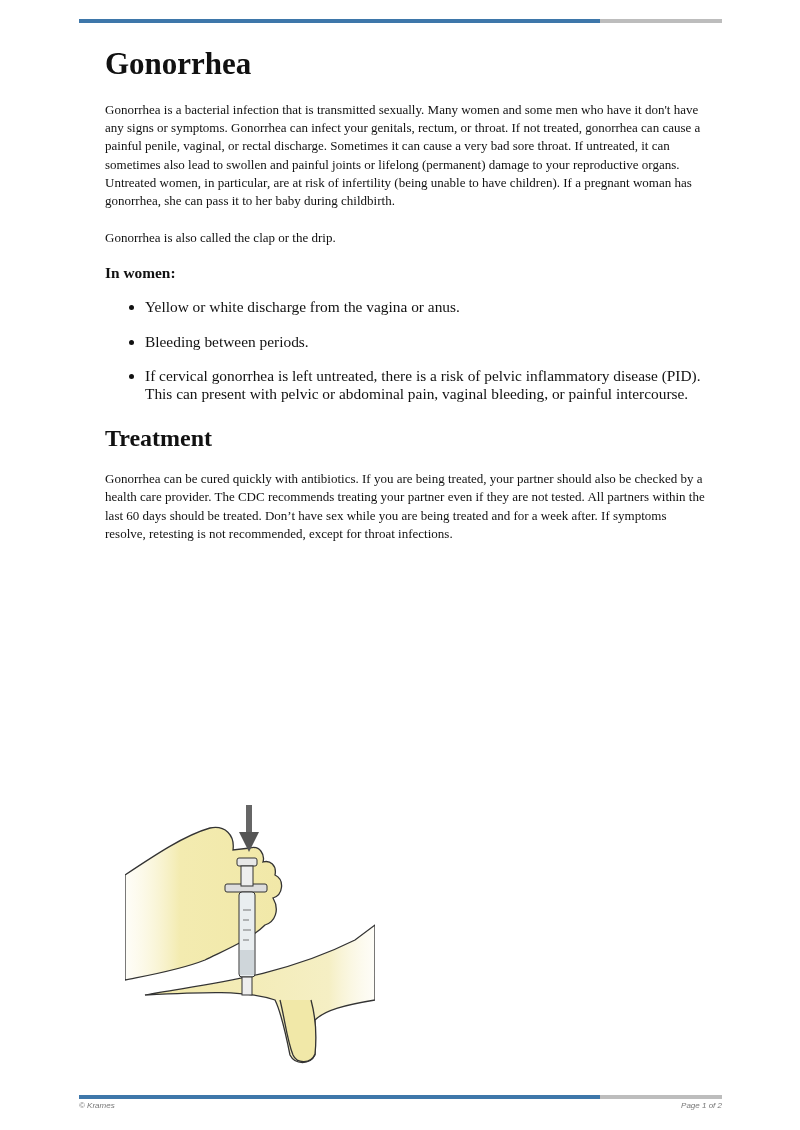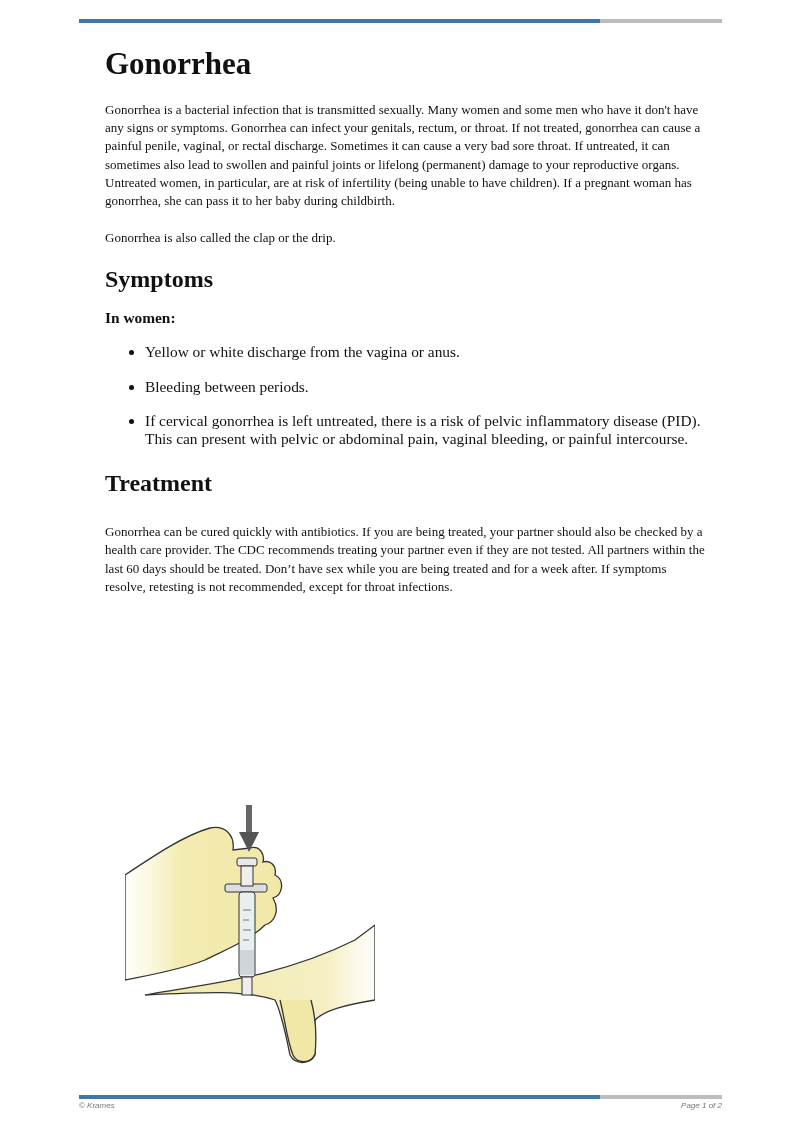--- a/index.html
+++ b/index.html
@@ -15,37 +15,36 @@
     h2 { font-size: 24px; font-weight: bold; margin: 0; line-height: 30px; }
     p { font-size: 13px; line-height: 18.2px; margin: 0; }
     .p1 { margin-bottom: 19px; }
     .p2 { margin-bottom: 17px; }
     .h-symptoms { margin-bottom: 15px; }
     .sub { font-weight: bold; font-size: 15.4px; line-height: 18px; margin: 0 0 16px 0; }
     ul { margin: 0; padding-left: 40px; list-style: disc; }
     li { font-size: 15.4px; line-height: 18.2px; margin-bottom: 16px; }
     .ul-men { margin-bottom: 0; }
     .ul-women li:last-child { margin-bottom: 20px; }
-    .h-treatment { margin-bottom: 25px; }
+    .h-treatment { margin-bottom: 17px; }
     .illustration { position: absolute; left: 125px; top: 800px; width: 250px; height: 265px; }
   </style>
 </head>
 <body>
 
 <div class="bar top">
   <div class="fill" style="width: 81%; background: rgb(62, 119, 170);"></div>
   <div class="rest" style="background: rgb(189, 189, 189);"></div>
 </div>
 
 <div class="content">
   <h1>Gonorrhea</h1>
   <p class="p1">Gonorrhea is a bacterial infection that is transmitted sexually. Many women and some men who have it don't have any signs or symptoms. Gonorrhea can infect your genitals, rectum, or throat. If not treated, gonorrhea can cause a painful penile, vaginal, or rectal discharge. Sometimes it can cause a very bad sore throat. If untreated, it can sometimes also lead to swollen and painful joints or lifelong (permanent) damage to your reproductive organs. Untreated women, in particular, are at risk of infertility (being unable to have children). If a pregnant woman has gonorrhea, she can pass it to her baby during childbirth.</p>
   <p class="p2">Gonorrhea is also called the clap or the drip.</p>
 
-  <h2 class="h-symptoms">Symptoms</h2>
   <div class="sub">In women:</div>
   <ul class="ul-women">
     <li>Yellow or white discharge from the vagina or anus.</li>
     <li>Bleeding between periods.</li>
     <li>If cervical gonorrhea is left untreated, there is a risk of pelvic inflammatory disease (PID). This can present with pelvic or abdominal pain, vaginal bleeding, or painful intercourse.</li>
   </ul>
 
   <h2 class="h-treatment">Treatment</h2>
   <p>Gonorrhea can be cured quickly with antibiotics. If you are being treated, your partner should also be checked by a health care provider. The CDC recommends treating your partner even if they are not tested. All partners within the last 60 days should be treated. Don’t have sex while you are being treated and for a week after. If symptoms resolve, retesting is not recommended, except for throat infections.</p>
 </div>

